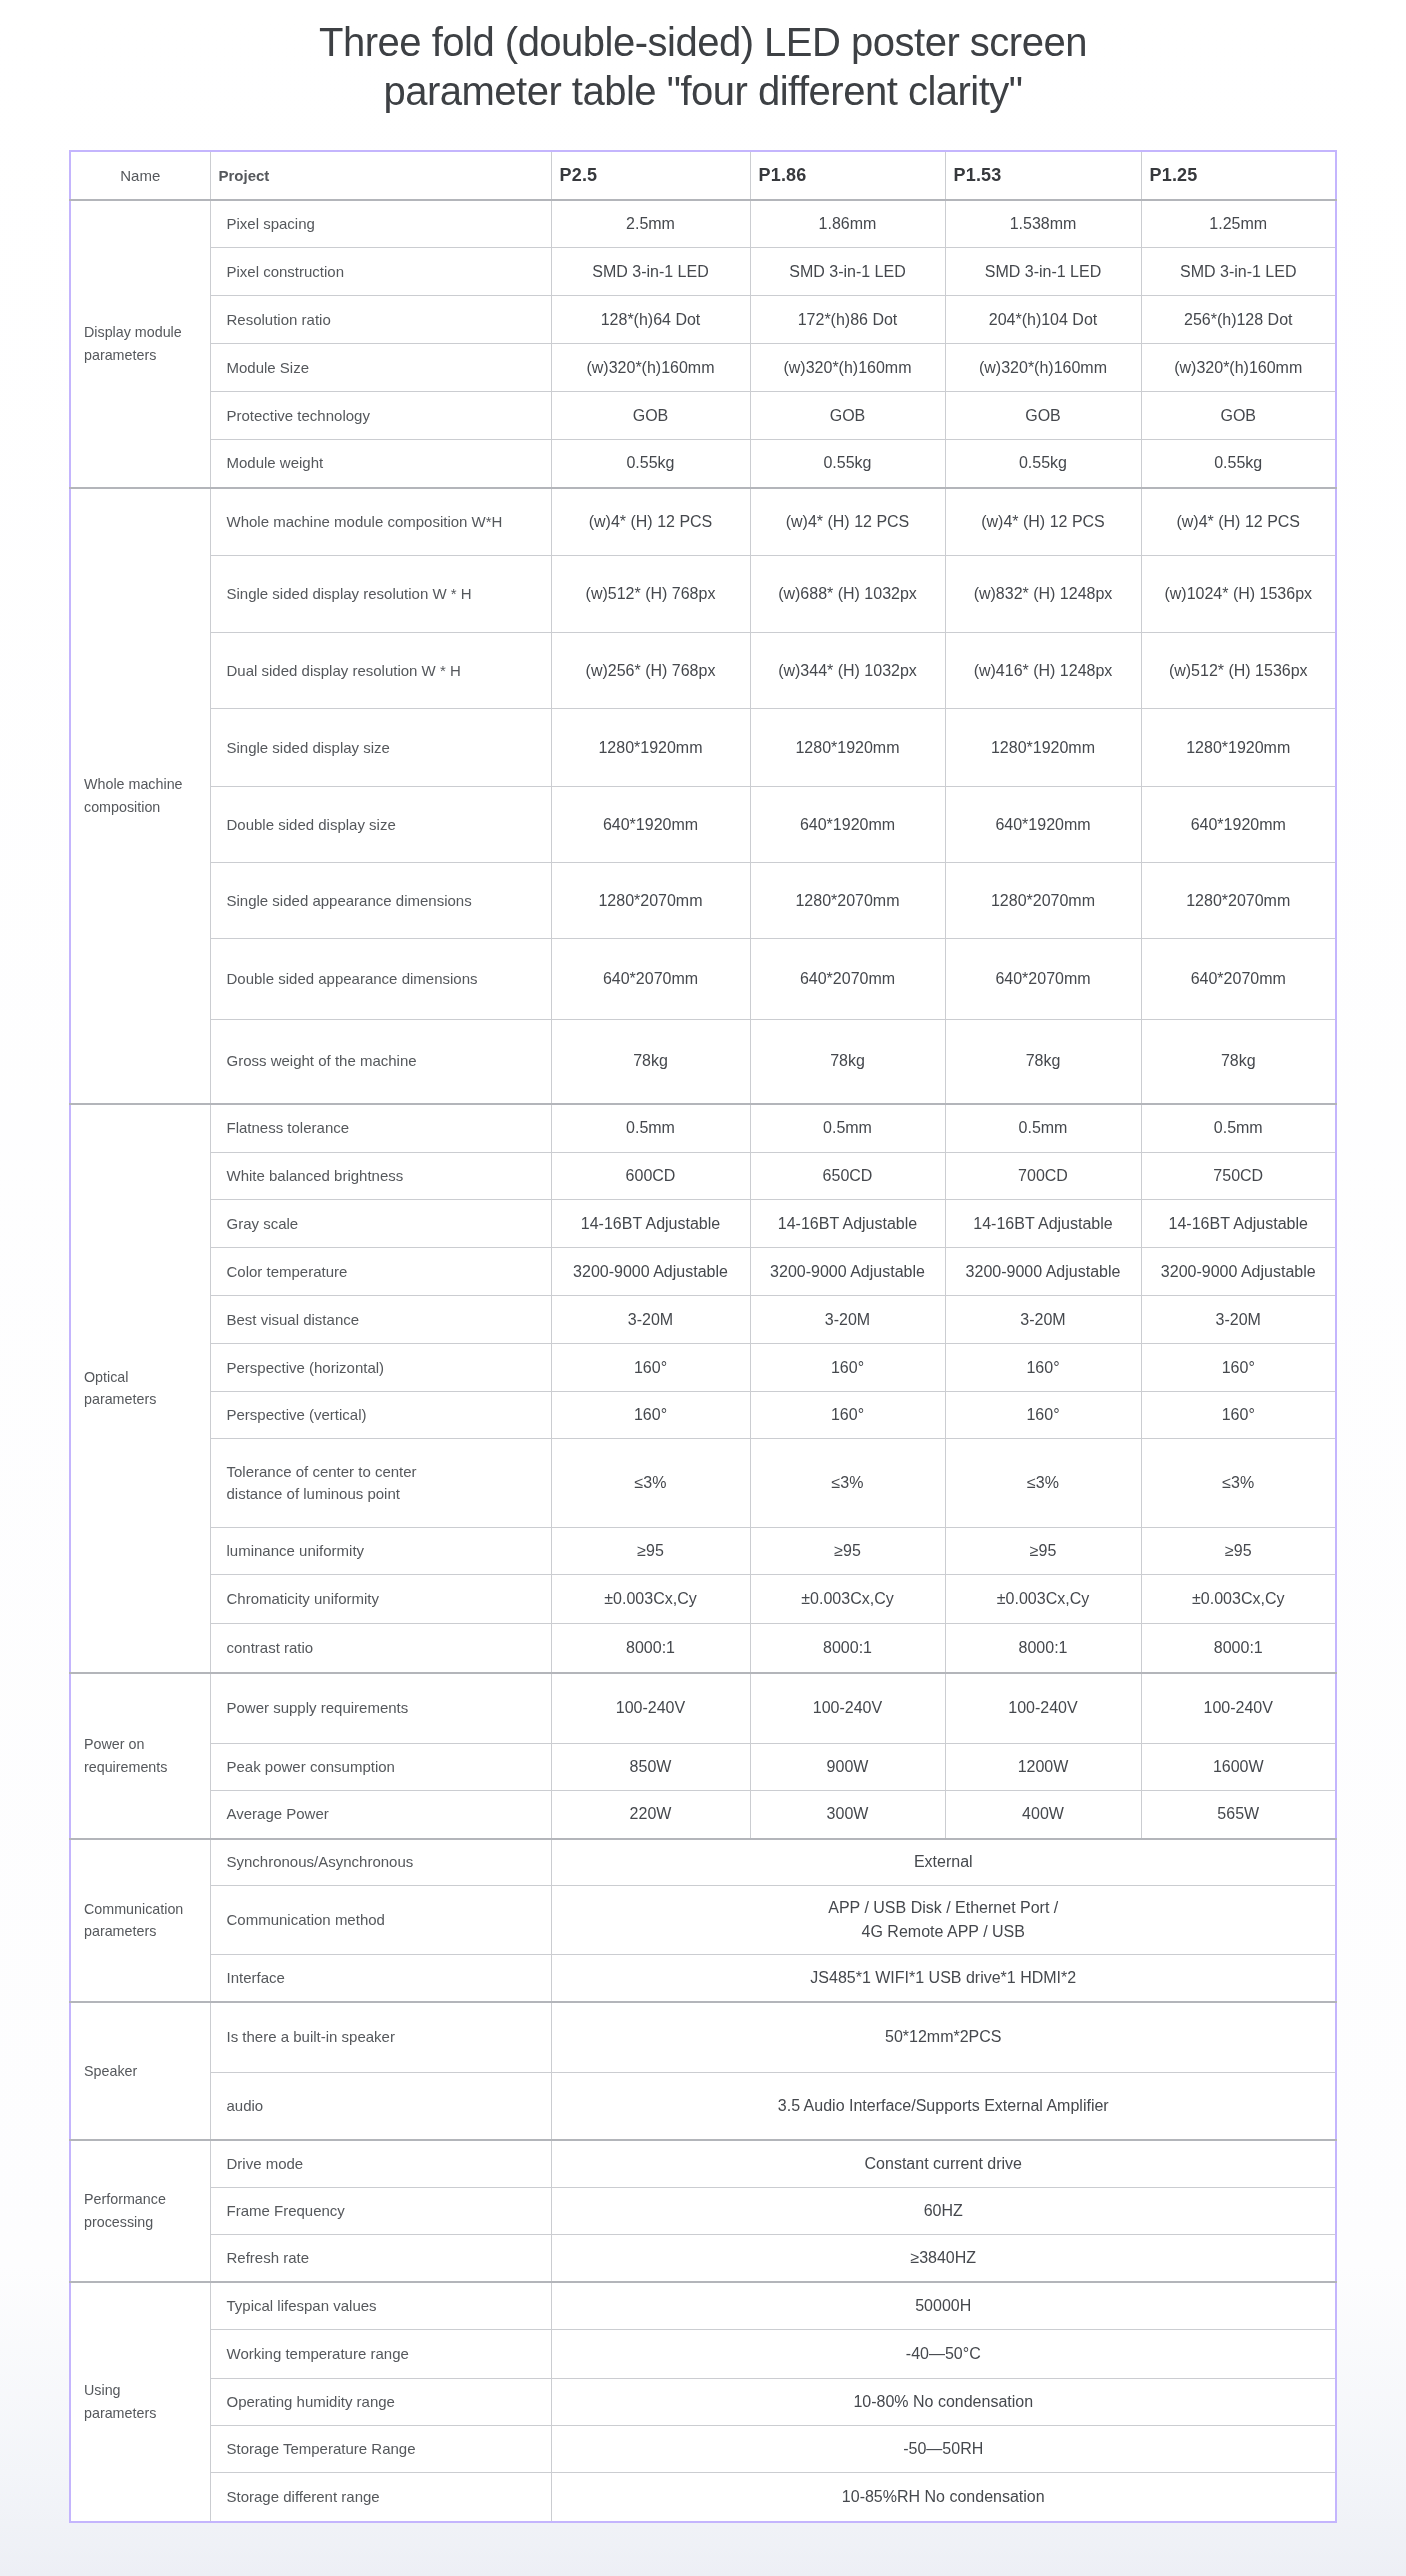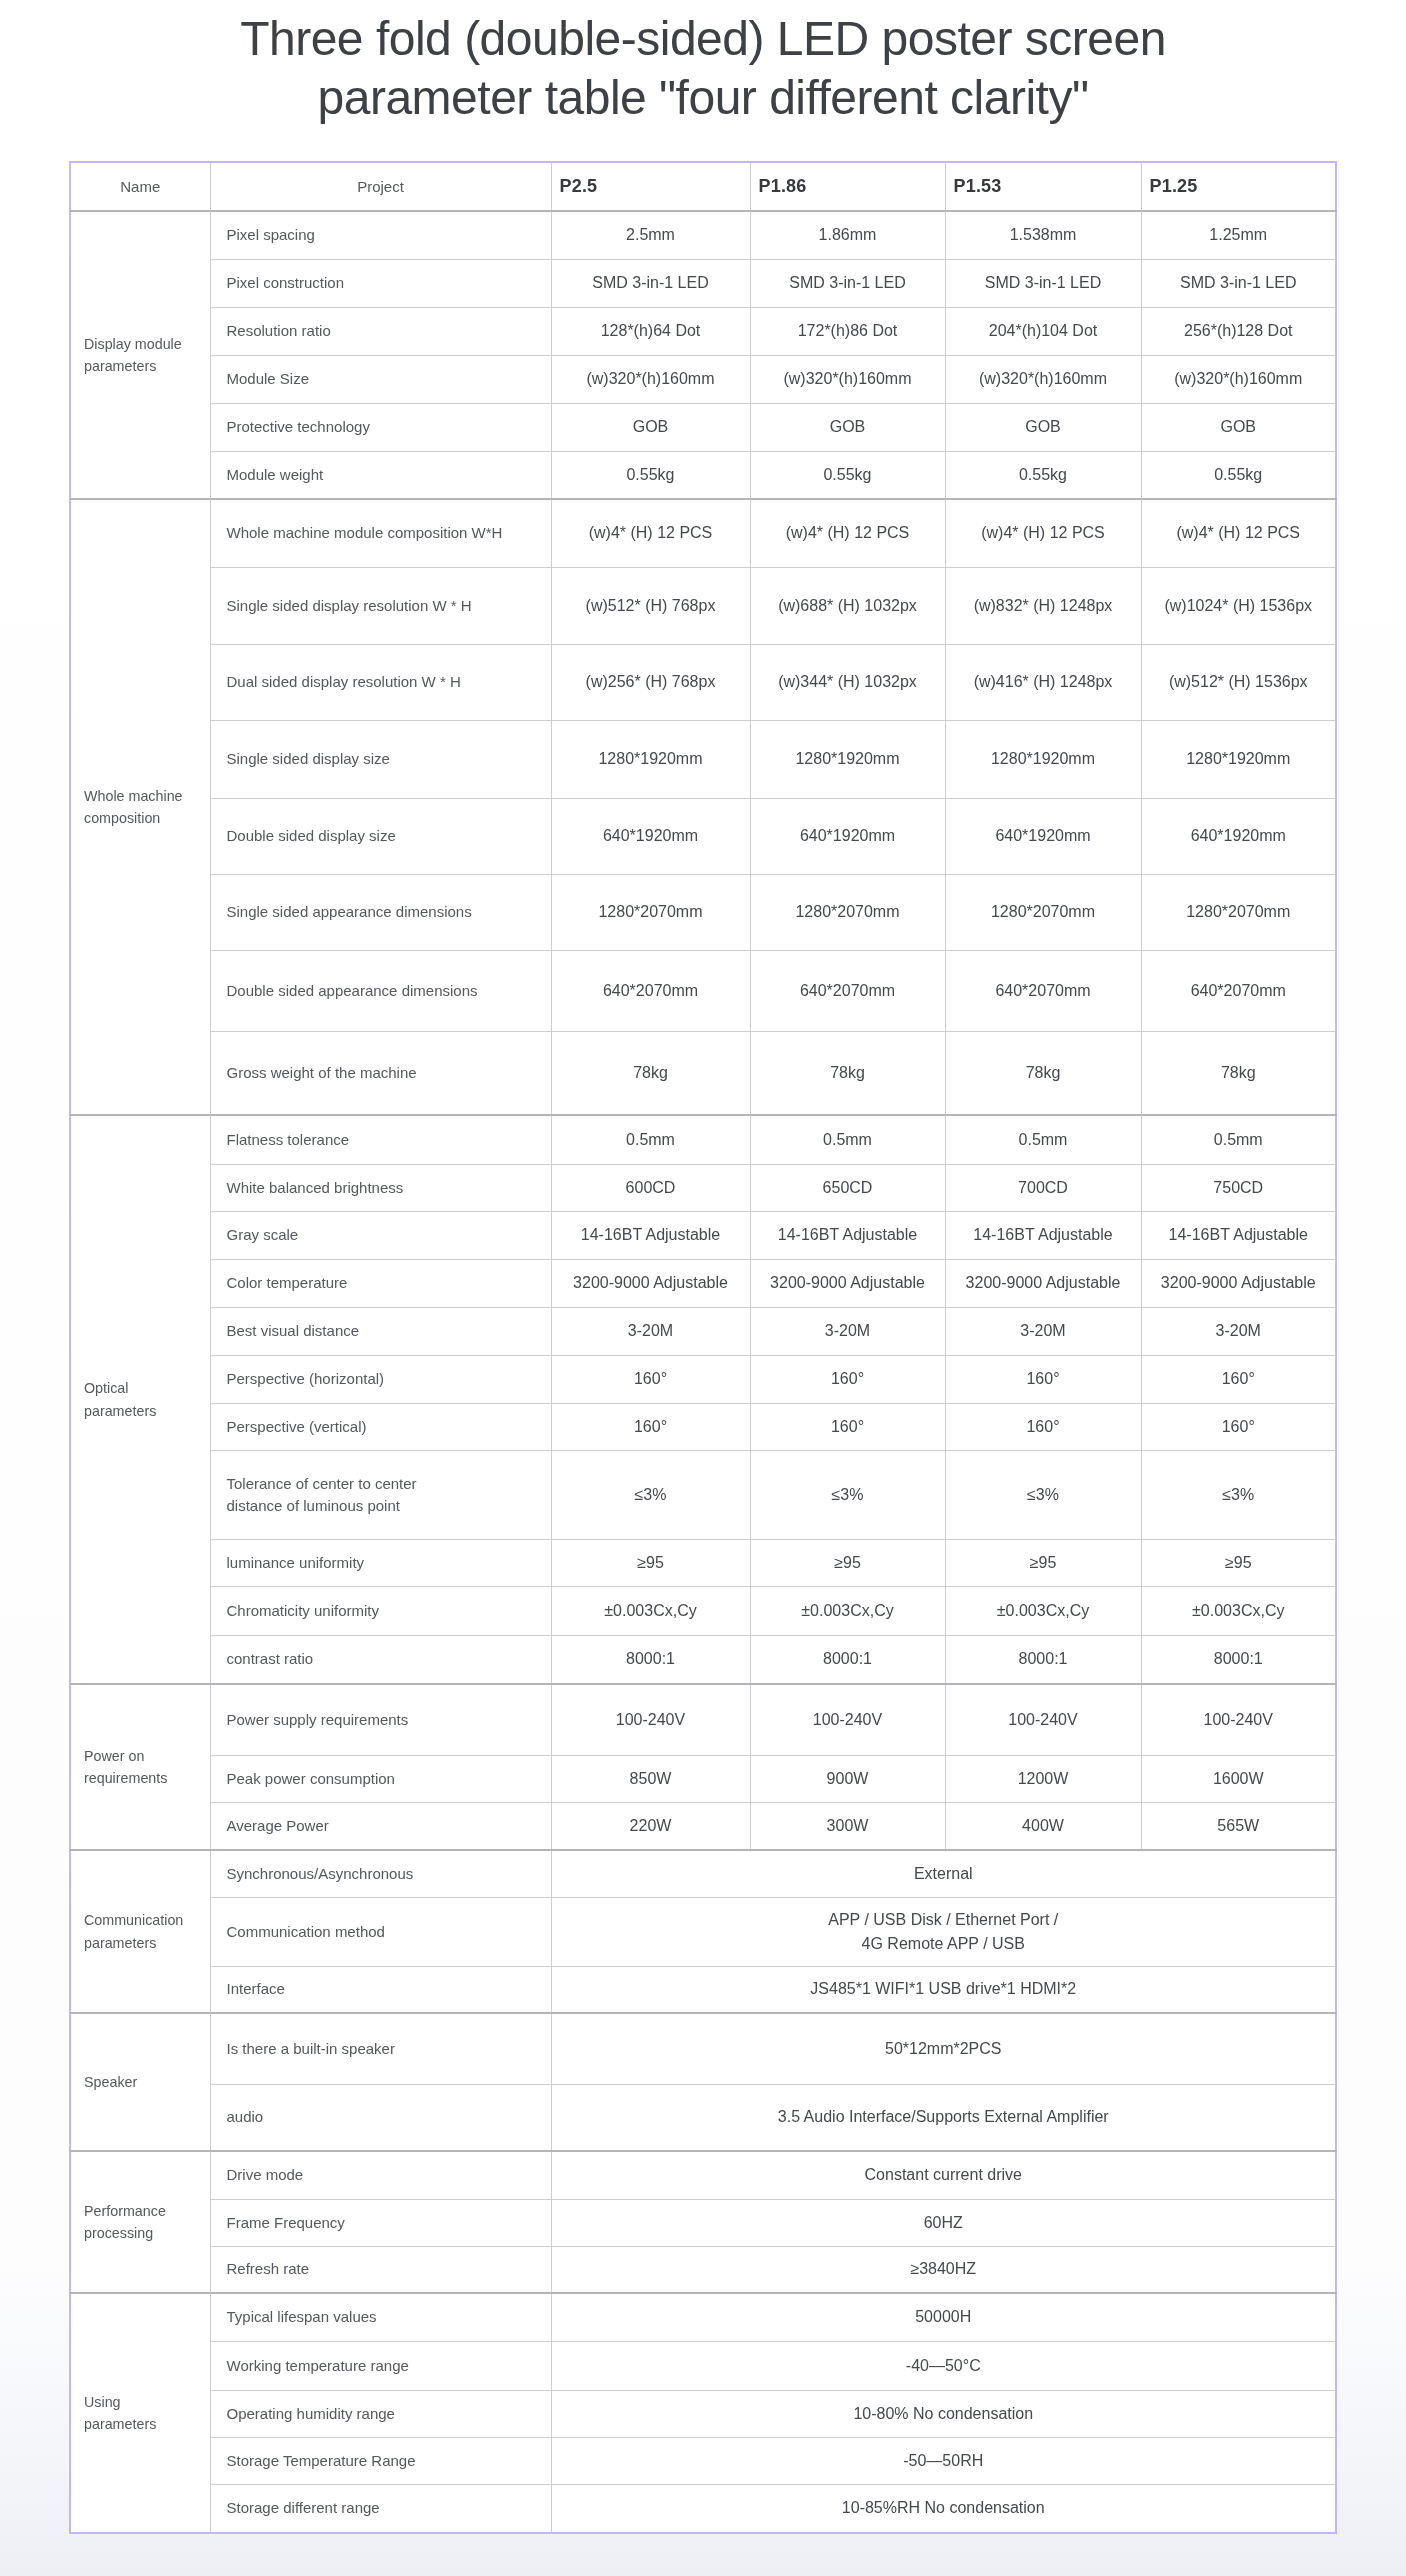--- a/index.html
+++ b/index.html
@@ -2,23 +2,23 @@
 <html><head>
 <meta charset="utf-8">
 <style>
   html, body { margin:0; padding:0; }
   body {
     width:1406px; height:2576px;
     font-family:"Liberation Sans", sans-serif;
     background:linear-gradient(180deg,#ffffff 0%,#fdfdfe 88%,#f3f5f9 96%,#edeff5 100%);
   }
   .title {
-    margin:10px 0 34px 0;
+    margin:18px 0 34px 0;
     text-align:center;
-    font-size:48px;
+    font-size:40px;
     font-weight:400;
     color:#3d4044;
     letter-spacing:-0.5px;
     line-height:1.22;
   }
   .title span { display:block; }
   table.params {
     width:1267px;
     margin:0 auto;
     border-collapse:collapse;
@@ -30,21 +30,21 @@
     border:1px solid #cbcdd1;
     vertical-align:middle;
     padding:4px 8px;
     overflow:hidden;
   }
   tr.sec > th, tr.sec > td { border-top:2px solid #b3b5ba; }
   th.h-name {
     font-size:15px; font-weight:400; color:#55585c; text-align:center;
   }
   th.h-project {
-    font-size:15px; font-weight:400; color:#55585c; text-align:center; 
+    font-size:15px; font-weight:700; color:#55585c; text-align:left; 
   }
   th.h-model {
     font-size:18px; font-weight:700; color:#37393d; text-align:left; letter-spacing:0.2px;
   }
   td.section-label {
     font-size:14.3px; color:#55585c; text-align:left; padding-left:13px;
     white-space:pre-line; line-height:1.55;
   }
   td.lbl {
     font-size:15px; color:#55585c; text-align:left; padding-left:16px;

